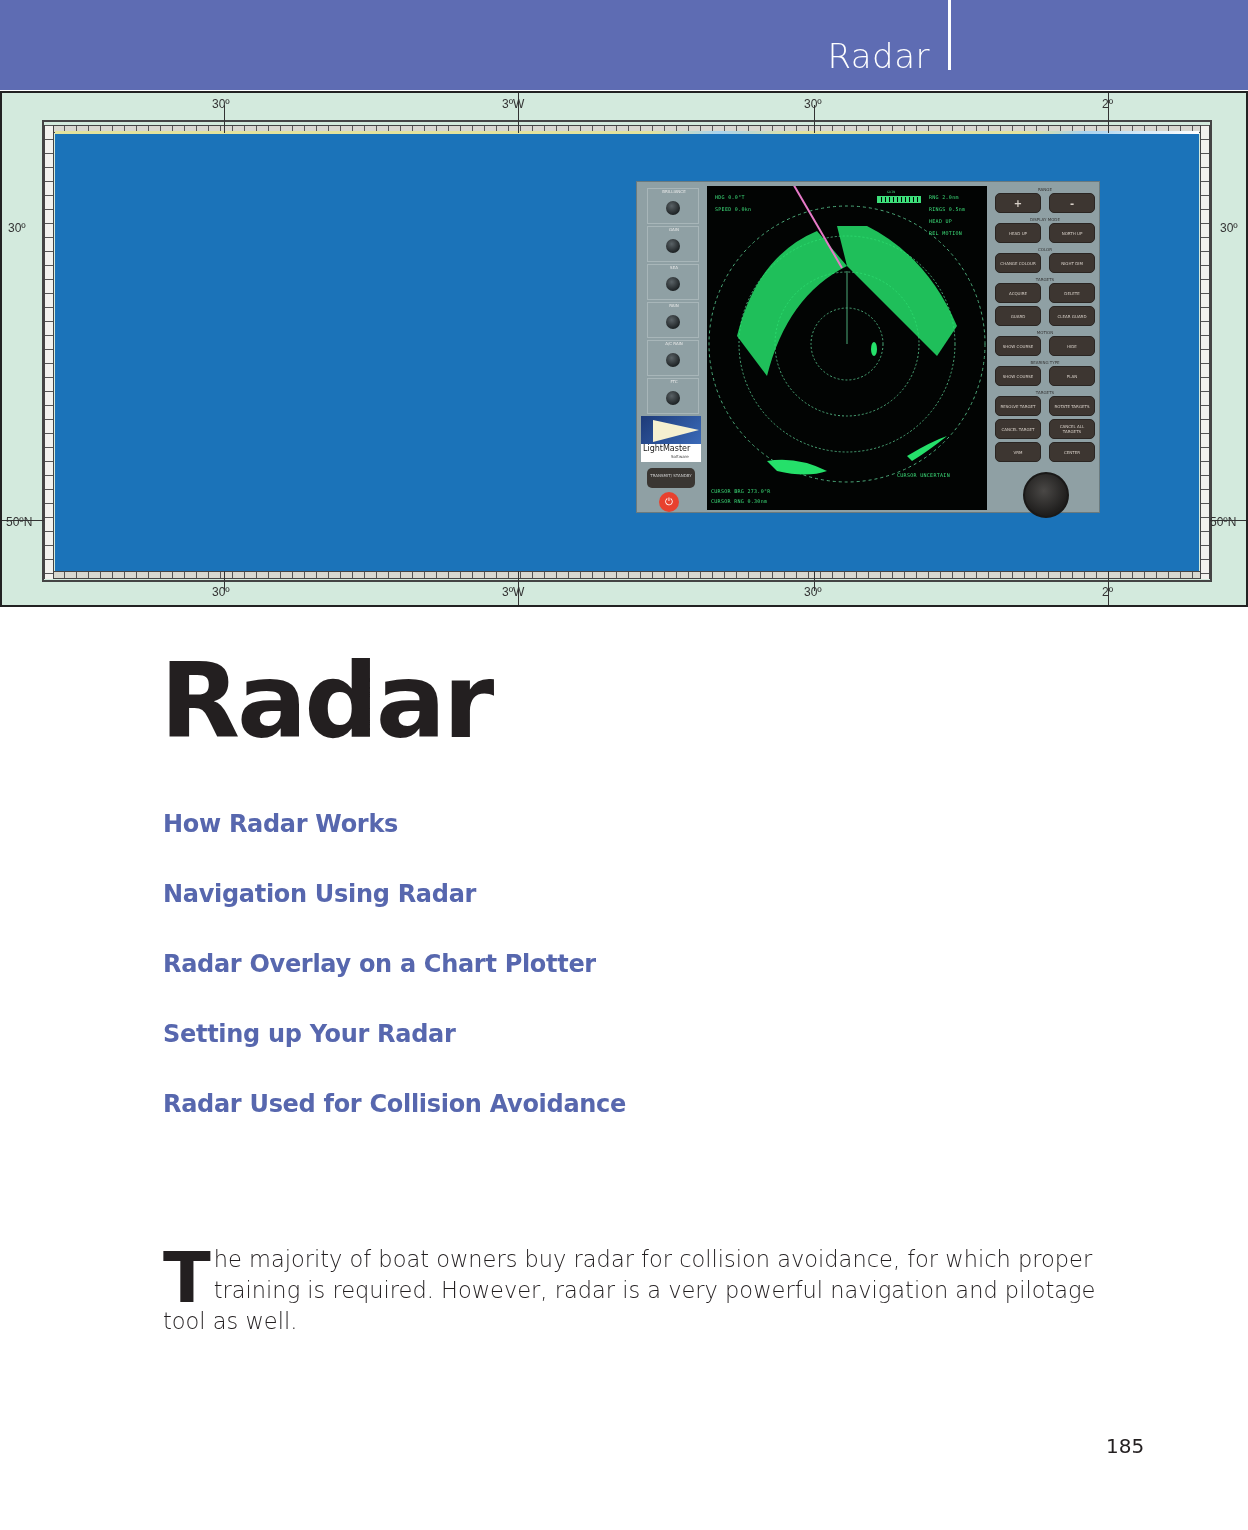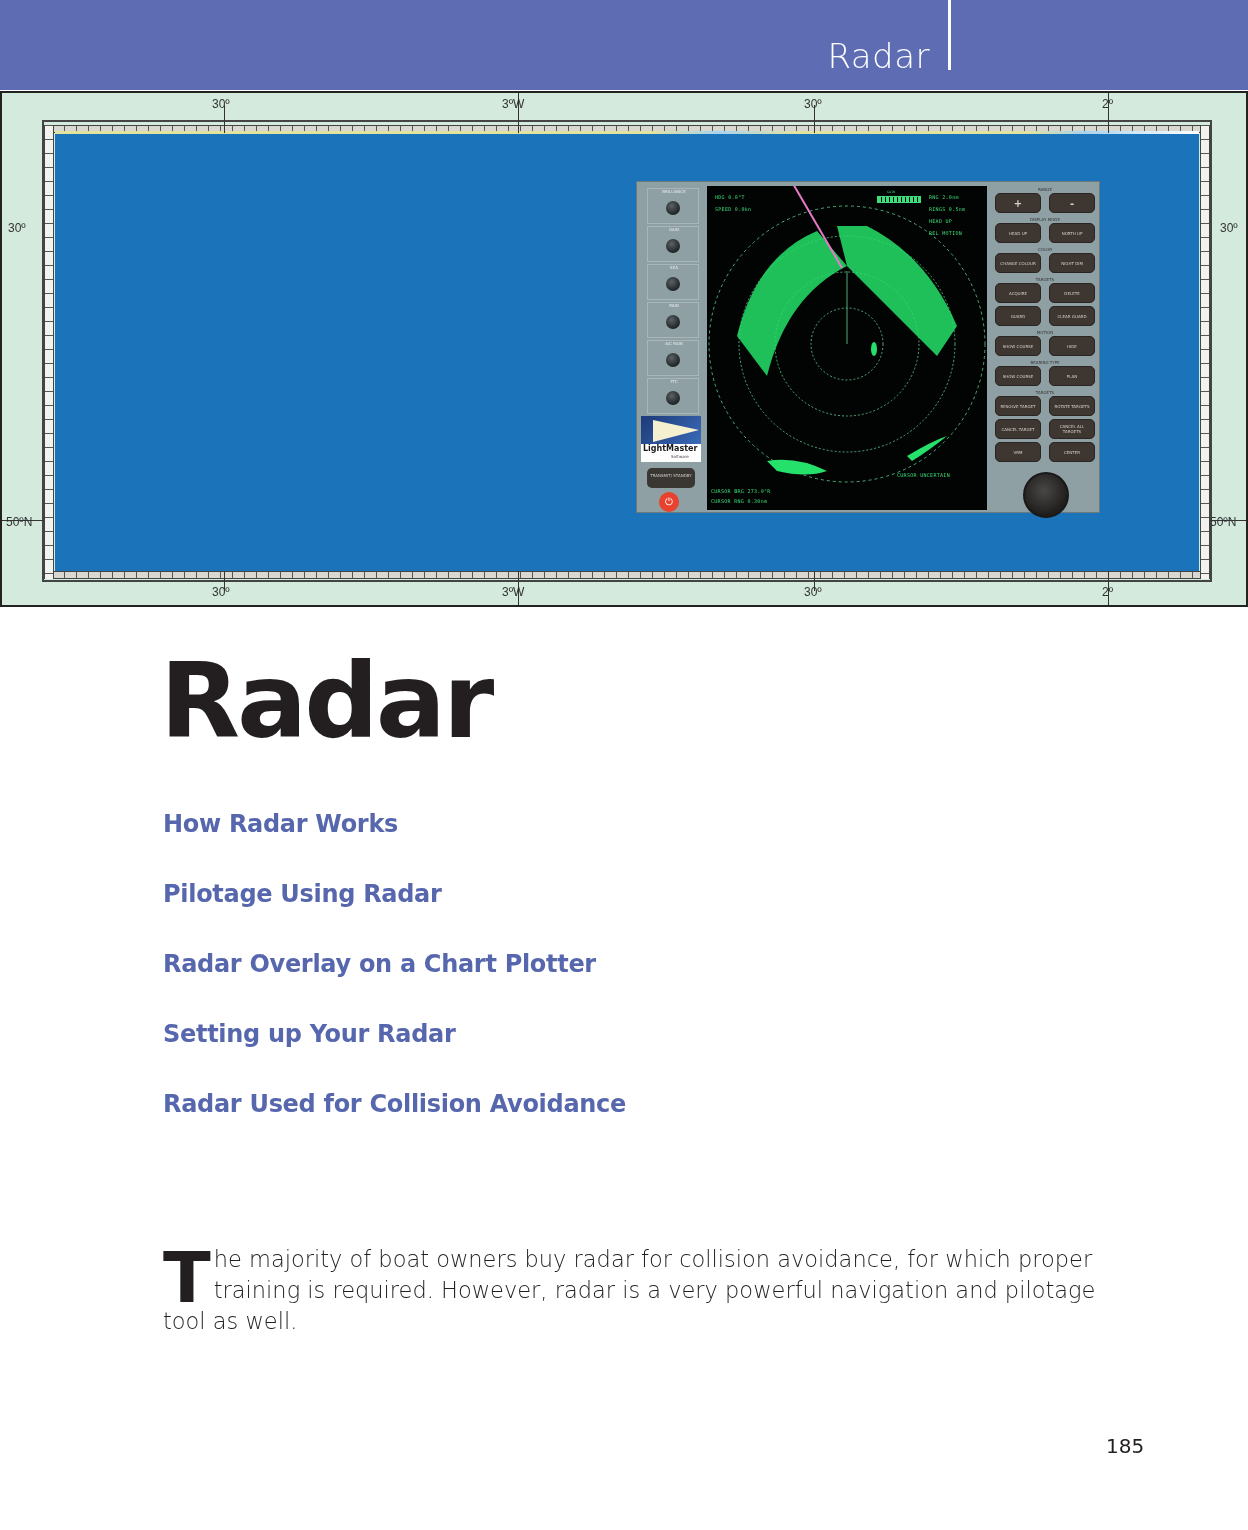--- a/index.html
+++ b/index.html
@@ -31,21 +31,21 @@
 
   
   .console { position: absolute; left: 634px; top: 88px; width: 464px; height: 332px; background: #8fa0a4; border: 1px solid #6a7a7e; }
   .knob-panel { position: absolute; left: 6px; top: 6px; width: 58px; height: 222px; }
   .knob-box { width: 52px; height: 36px; margin: 0 0 2px 4px; border: 1px solid #a8b6b9; position: relative; }
   .knob-box .cap { position: absolute; left: 3px; top: 0; font-size: 4px; color: #eaeaea; width: 46px; text-align: center; }
   .knob-box .knob { position: absolute; left: 18px; top: 12px; width: 14px; height: 14px; border-radius: 50%; background: radial-gradient(circle at 40% 35%, #5a6266, #1f2426 70%); }
   .logo { position: absolute; left: 4px; top: 234px; width: 60px; height: 46px; background: #fff; overflow: hidden; }
   .logo .sky { position: absolute; left: 0; top: 0; width: 60px; height: 28px; background: linear-gradient(135deg, #1d3a78, #3a6ab8); }
   .logo .beam { position: absolute; left: 12px; top: 4px; width: 0; height: 0; border-top: 10px solid transparent; border-bottom: 12px solid transparent; border-left: 46px solid #f5f0d0; }
-  .logo .name { position: absolute; left: 2px; top: 28px; font-size: 8px; font-weight: bold; color: #1a1a1a; }
+  .logo .name { position: absolute; left: 2px; top: 28px; font-size: 8px; font-weight: normal; color: #1a1a1a; }
   .logo .sub { position: absolute; left: 30px; top: 38px; font-size: 4px; color: #444; }
   .standby-btn { position: absolute; left: 10px; top: 286px; width: 48px; height: 20px; border-radius: 5px; background: #3a3632; color: #cfcfcf; font-size: 4px; text-align: center; padding-top: 5px; line-height: 5px; }
   .power-btn { position: absolute; left: 22px; top: 310px; width: 20px; height: 20px; border-radius: 50%; background: #e8412e; color: #fff; font-size: 10px; text-align: center; line-height: 20px; }
 
   .screen { position: absolute; left: 70px; top: 4px; width: 280px; height: 324px; background: #020403; overflow: hidden; }
   .screen .txt { position: absolute; font-family: "DejaVu Sans Mono", monospace; font-size: 5px; color: #3ddf7a; letter-spacing: 0.3px; }
   .gain-bar { position: absolute; left: 170px; top: 10px; width: 44px; height: 7px; border: 1px solid #3ddf7a; background: repeating-linear-gradient(90deg, #3ddf7a 0 3px, #020403 3px 4px); }
 
   .btn-panel { position: absolute; left: 356px; top: 4px; width: 104px; height: 324px; }
   .btn-panel .grp { font-size: 4px; color: #333; text-align: center; height: 7px; line-height: 7px; }
@@ -217,21 +217,21 @@
       </div>
       <div class="trackball"></div>
     </div>
   </div>
 </div>
 
 <h1 class="title">Radar</h1>
 
 <div class="toc">
   <a class="toc-item">How Radar Works</a>
-  <a class="toc-item">Pilotage Using Radar</a>
+  <a class="toc-item">Navigation Using Radar</a>
   <a class="toc-item">Radar Overlay on a Chart Plotter</a>
   <a class="toc-item">Setting up Your Radar</a>
   <a class="toc-item">Radar Used for Collision Avoidance</a>
 </div>
 
 <p class="intro"><span class="dropcap">T</span><span>he majority of boat owners buy radar for collision avoidance, for which proper training is required. However, radar is a very powerful navigation and pilotage tool as well.</span></p>
 
 <span class="page-num">185</span>
 
 </body></html>

